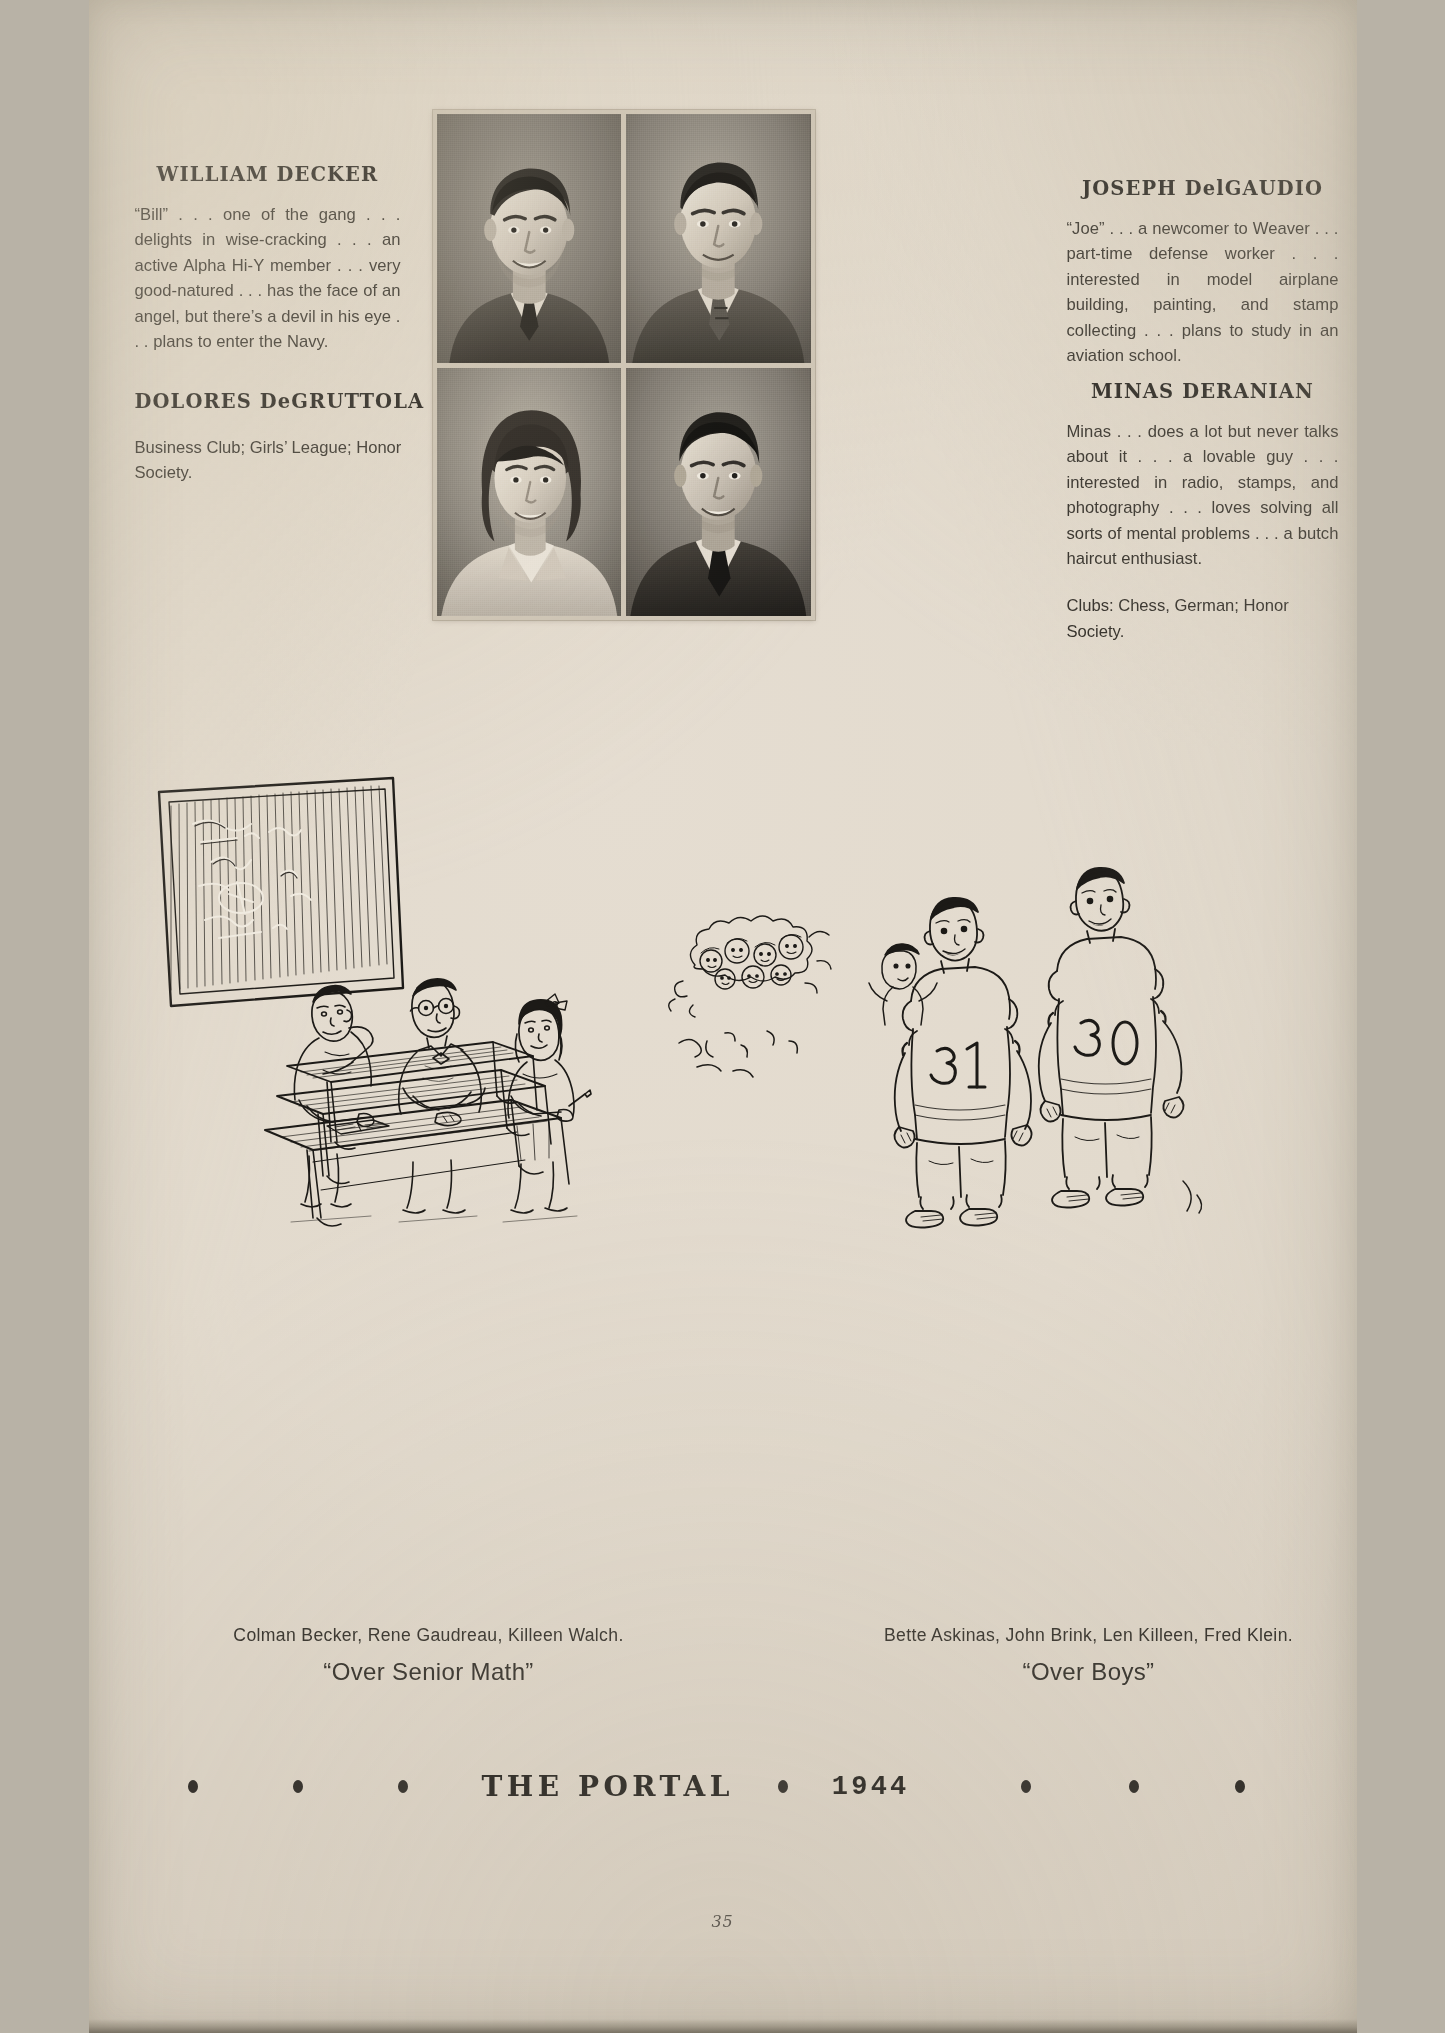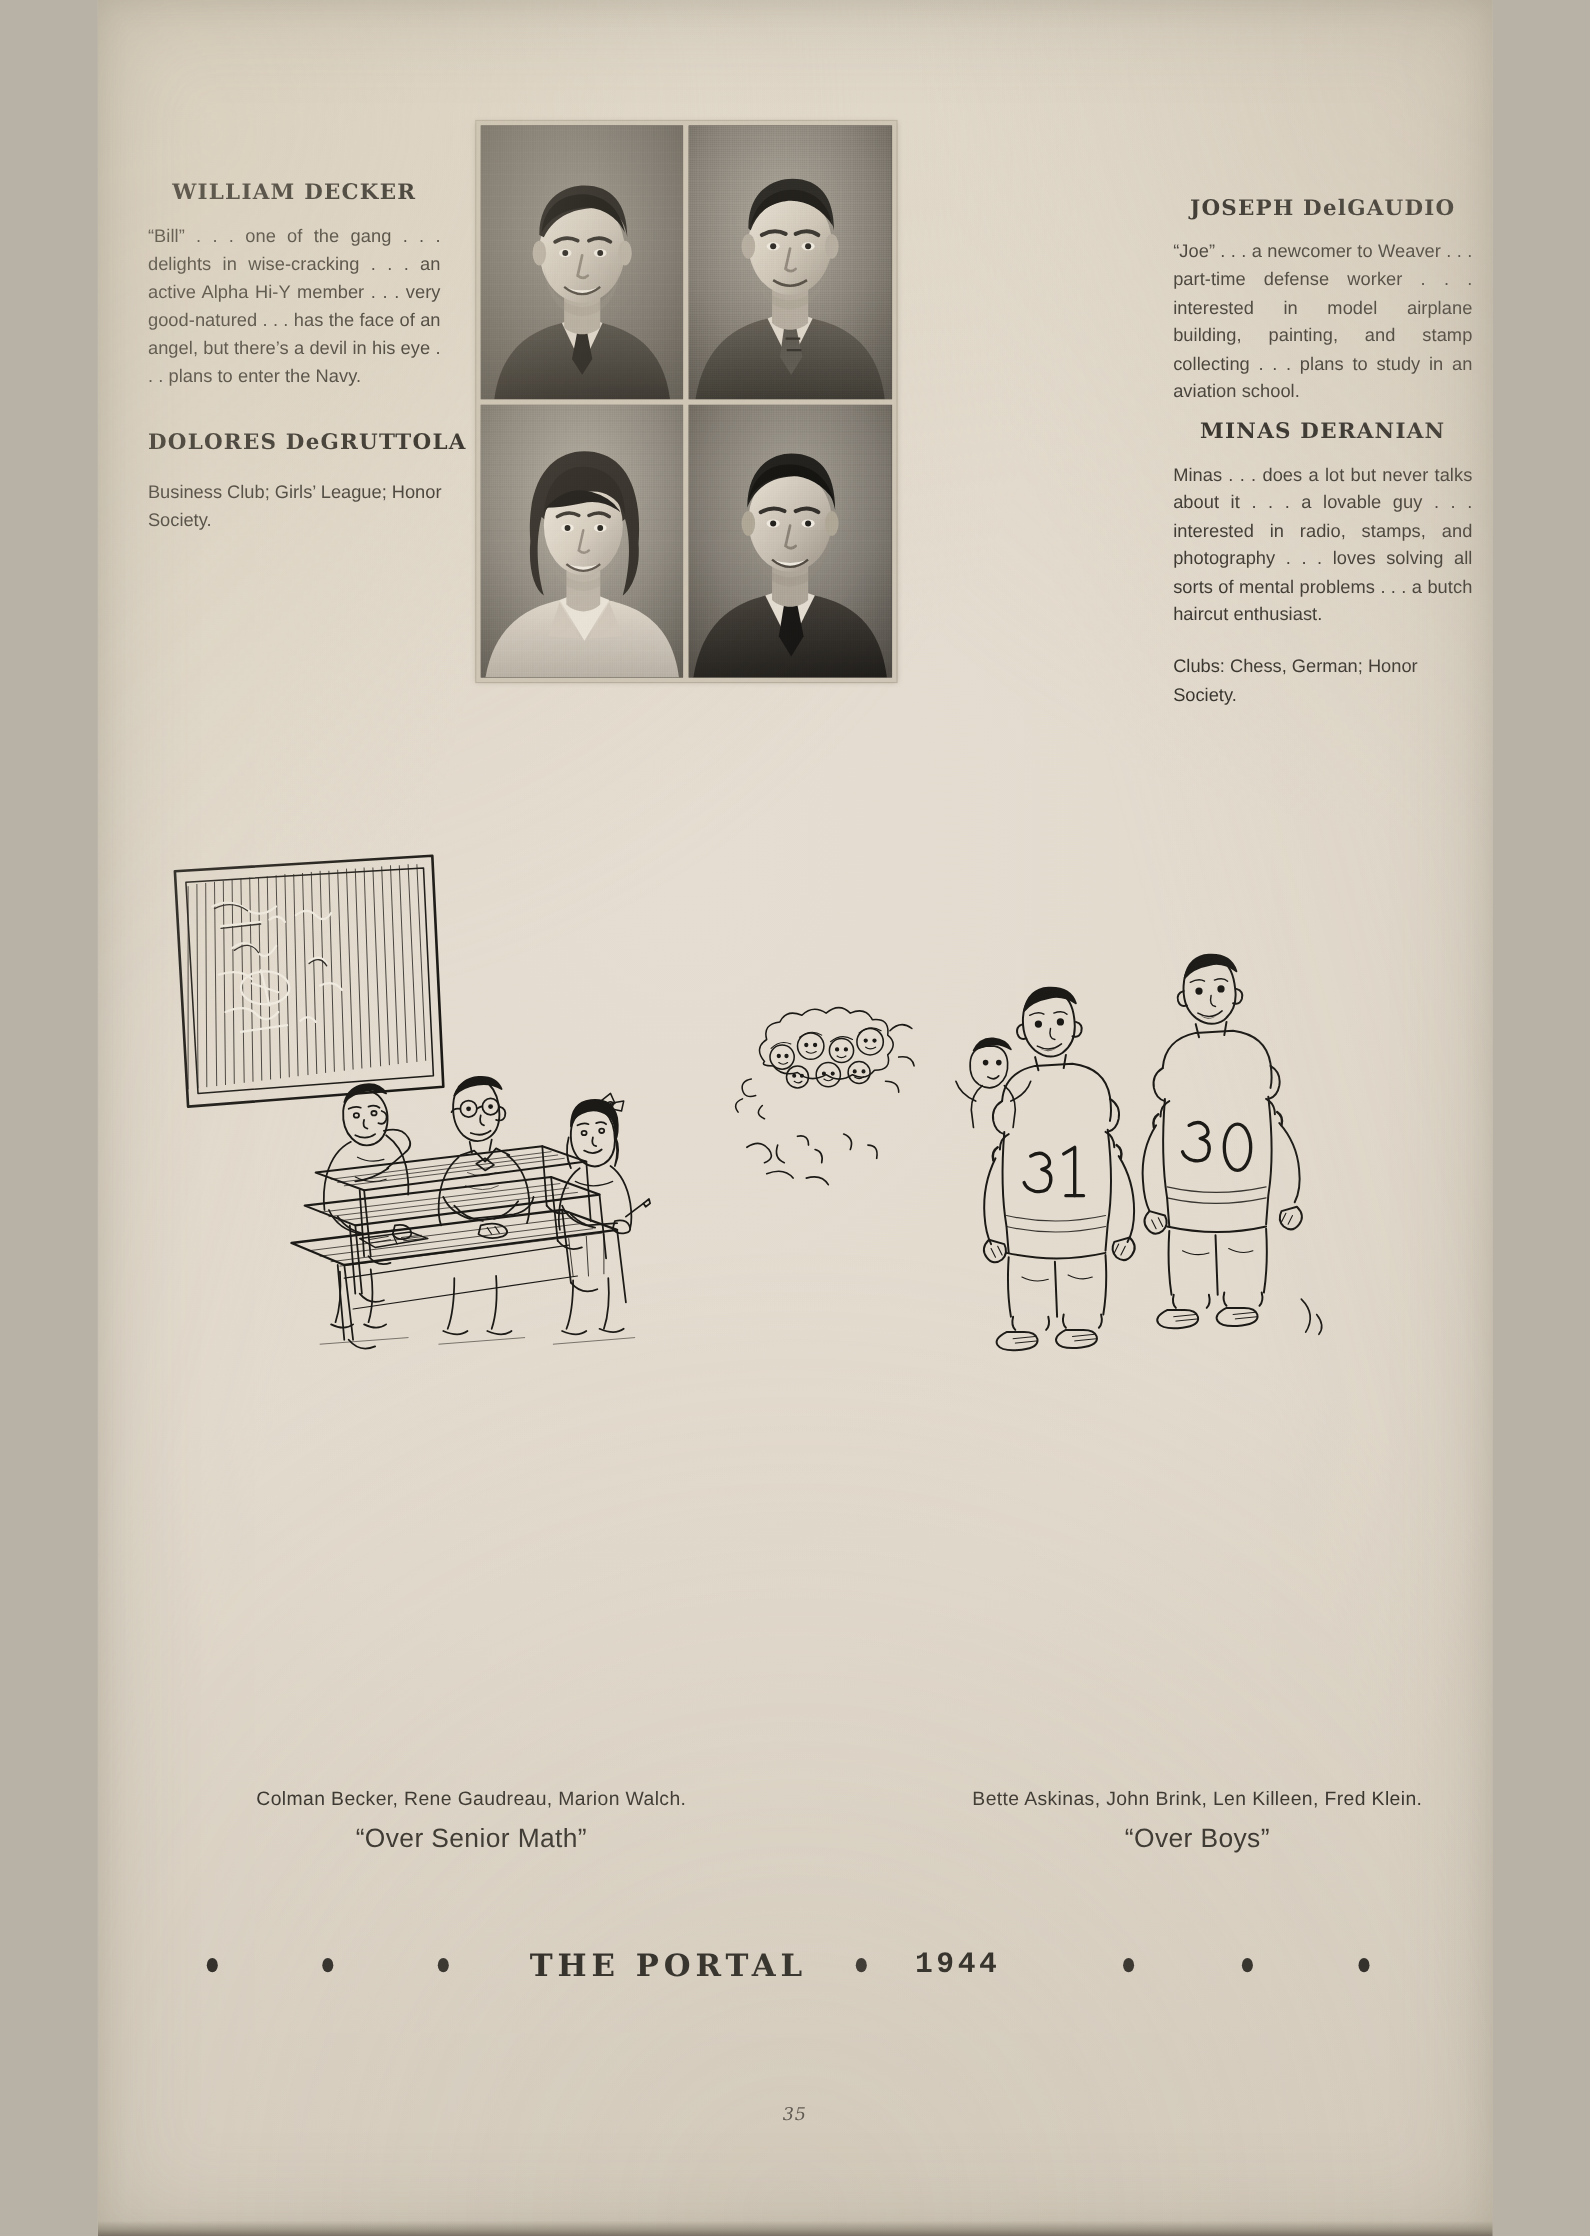--- a/index.html
+++ b/index.html
@@ -883,21 +883,21 @@
 
         <g stroke-width="1.5">
           <path d="M534 406 q14 14 4 30"></path>
           <path d="M548 420 q8 10 2 18"></path>
         </g>
       </g>
     </svg>
   </div>
 
   <div class="caption" id="caption-left">
-    <div class="names">Colman Becker, Rene Gaudreau, Marion Walch.</div>
+    <div class="names">Colman Becker, Rene Gaudreau, Killeen Walch.</div>
     <div class="title">“Over Senior Math”</div>
   </div>
 
   <div class="caption" id="caption-right">
     <div class="names">Bette Askinas, John Brink, Len Killeen, Fred Klein.</div>
     <div class="title">“Over Boys”</div>
   </div>
 
   <div class="footer">
     <span class="lead"></span>

